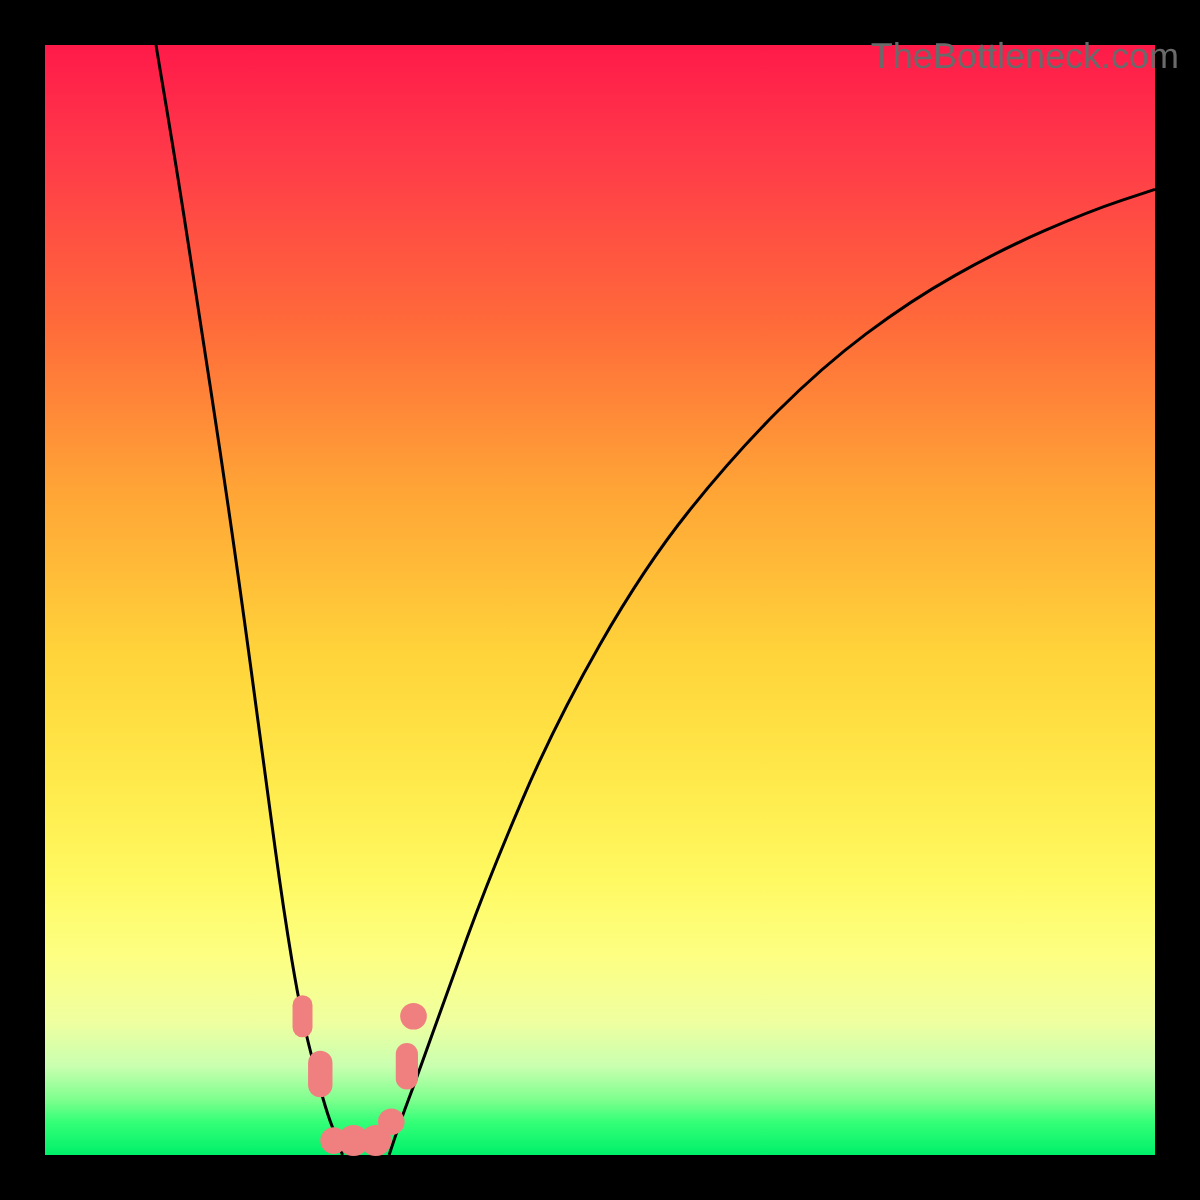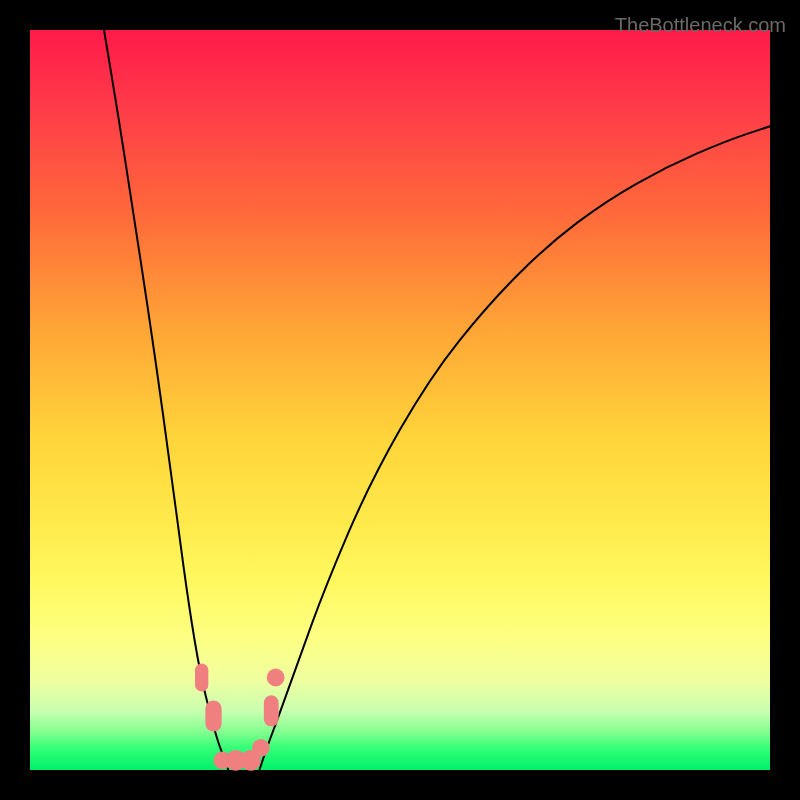--- a/index.html
+++ b/index.html
@@ -42,24 +42,24 @@
       #fdff82 82%,
       #efffa0 88%,
       #c9ffb0 92%,
       #7fff8e 95%,
       #35ff77 97%,
       #00f06a 100%
     );
   }
   .watermark {
     position: absolute;
-    top: 14px;
+    top: 24px;
     right: 14px;
     color: #6a6a6a;
-    font-size: 20px;
+    font-size: 24px;
     font-weight: 400;
     z-index: 5;
   }
   svg.curves {
     position: absolute;
     top: 30px;
     left: 30px;
     width: 740px;
     height: 740px;
     overflow: visible;

